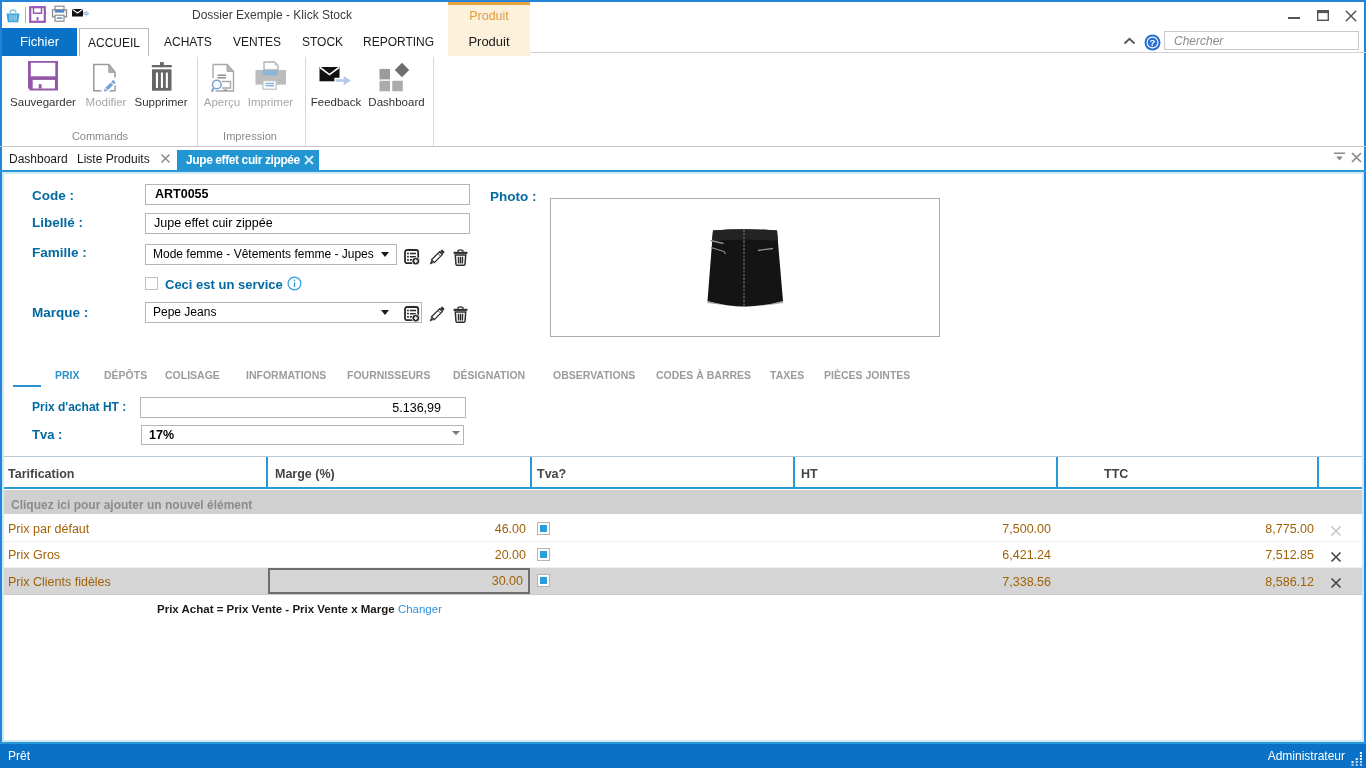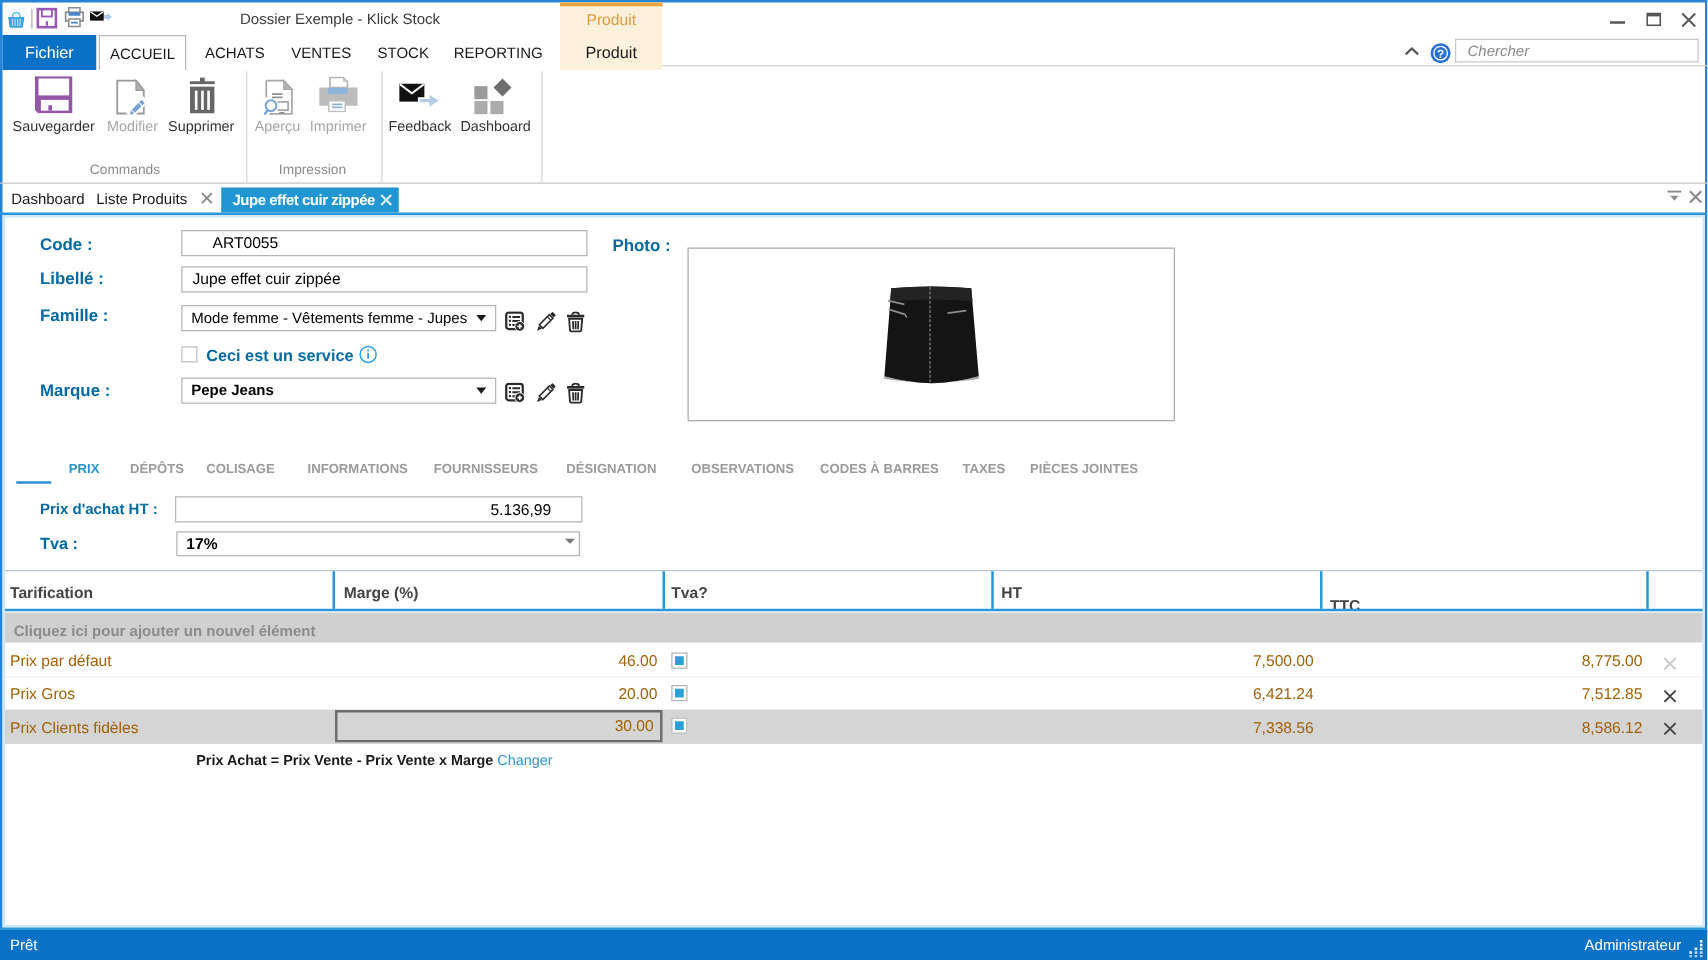--- a/index.html
+++ b/index.html
@@ -181,25 +181,25 @@
 <div class="abs" style="left:0;top:170px;width:1366px;height:2px;background:#2997d8"></div>
 <div class="abs" style="left:2px;top:172px;width:1362px;height:570px;border:2px solid #cfe9f7;"></div>
 <div class="abs" style="left:0;top:742px;width:1366px;height:2px;background:#2997d8"></div>
 
 <div class="blbl" style="left:32px;top:188px;">Code :</div>
 <div class="blbl" style="left:32px;top:215px;">Libellé :</div>
 <div class="blbl" style="left:32px;top:245px;">Famille :</div>
 <div class="blbl" style="left:32px;top:305px;">Marque :</div>
 <div class="blbl" style="left:490px;top:189px;">Photo :</div>
 
-<div class="inp" style="left:145px;top:184px;width:325px;height:21px;line-height:19px;padding-left:24px;">ART0055</div>
+<div class="inp" style="left:145px;top:184px;width:325px;height:21px;line-height:19px;padding-left:9px;font-weight:bold;">ART0055</div>
 <div class="inp" style="left:145px;top:213px;width:325px;height:21px;line-height:19px;padding-left:8px;">Jupe effet cuir zippée</div>
 <div class="inp" style="left:145px;top:244px;width:252px;height:21px;line-height:19px;padding-left:7px;font-size:12px;">Mode femme - Vêtements femme - Jupes</div>
 <div class="abs" style="left:381px;top:252px;width:0;height:0;border-left:4.5px solid transparent;border-right:4.5px solid transparent;border-top:5.5px solid #1a1a1a;"></div>
-<div class="inp" style="left:145px;top:302px;width:252px;height:21px;line-height:19px;padding-left:7px;font-size:12px;font-weight:bold;">Pepe Jeans</div>
+<div class="inp" style="left:145px;top:302px;width:277px;height:21px;line-height:19px;padding-left:7px;font-size:12px;">Pepe Jeans</div>
 <div class="abs" style="left:381px;top:310px;width:0;height:0;border-left:4.5px solid transparent;border-right:4.5px solid transparent;border-top:5.5px solid #1a1a1a;"></div>
 
 <svg class="sicon" style="left:404px;top:249px" width="16" height="16" viewBox="0 0 16 16">
   <rect x="1" y="1" width="13.2" height="13.2" rx="2" fill="none" stroke="#2b2b2b" stroke-width="1.8"></rect>
   <rect x="3.1" y="3.6" width="1.7" height="1.7" fill="#2b2b2b"></rect>
   <rect x="3.1" y="6.8" width="1.7" height="1.7" fill="#2b2b2b"></rect>
   <rect x="3.1" y="10" width="1.7" height="1.7" fill="#2b2b2b"></rect>
   <path d="M5.9 4.5 L12 4.5 M5.9 7.7 L12 7.7 M5.9 10.9 L9.5 10.9" stroke="#2b2b2b" stroke-width="1.6"></path>
   <circle cx="11.8" cy="12.1" r="3.9" fill="#2b2b2b" stroke="#fff" stroke-width="0.8"></circle>
   <path d="M11.8 10.3 L11.8 13.9 M10 12.1 L13.6 12.1" stroke="#fff" stroke-width="1.3"></path>
@@ -275,21 +275,21 @@
 <div class="inp" style="left:140px;top:397px;width:326px;height:21px;line-height:21px;padding-right:24px;text-align:right;">5.136,99</div>
 <div class="blbl" style="left:32px;top:427px;font-size:13px;">Tva :</div>
 <div class="inp" style="left:141px;top:425px;width:323px;height:20px;line-height:19px;padding-left:7px;font-weight:bold;">17%</div>
 <div class="abs" style="left:452px;top:431px;width:0;height:0;border-left:4px solid transparent;border-right:4px solid transparent;border-top:4.5px solid #777;"></div>
 
 <div class="abs" style="left:4px;top:456px;width:1358px;height:1px;background:#b8c8d4"></div>
 <div class="hdr" style="left:8px;">Tarification</div>
 <div class="hdr" style="left:275px;">Marge (%)</div>
 <div class="hdr" style="left:537px;">Tva?</div>
 <div class="hdr" style="left:801px;">HT</div>
-<div class="hdr" style="left:1064px;margin-top:11px;">TTC</div>
+<div class="hdr" style="left:1104px;">TTC</div>
 <div class="vsep" style="left:266px;"></div>
 <div class="vsep" style="left:530px;"></div>
 <div class="vsep" style="left:793px;"></div>
 <div class="vsep" style="left:1056px;"></div>
 <div class="vsep" style="left:1317px;"></div>
 <div class="abs" style="left:4px;top:487px;width:1358px;height:2px;background:#2997d8"></div>
 
 <div class="abs" style="left:4px;top:490px;width:1358px;height:24px;background:#d0d0d0;"></div>
 <div class="abs" style="left:11px;top:498px;font-size:12px;font-weight:bold;color:#8b8b8b;">Cliquez ici pour ajouter un nouvel élément</div>
 

